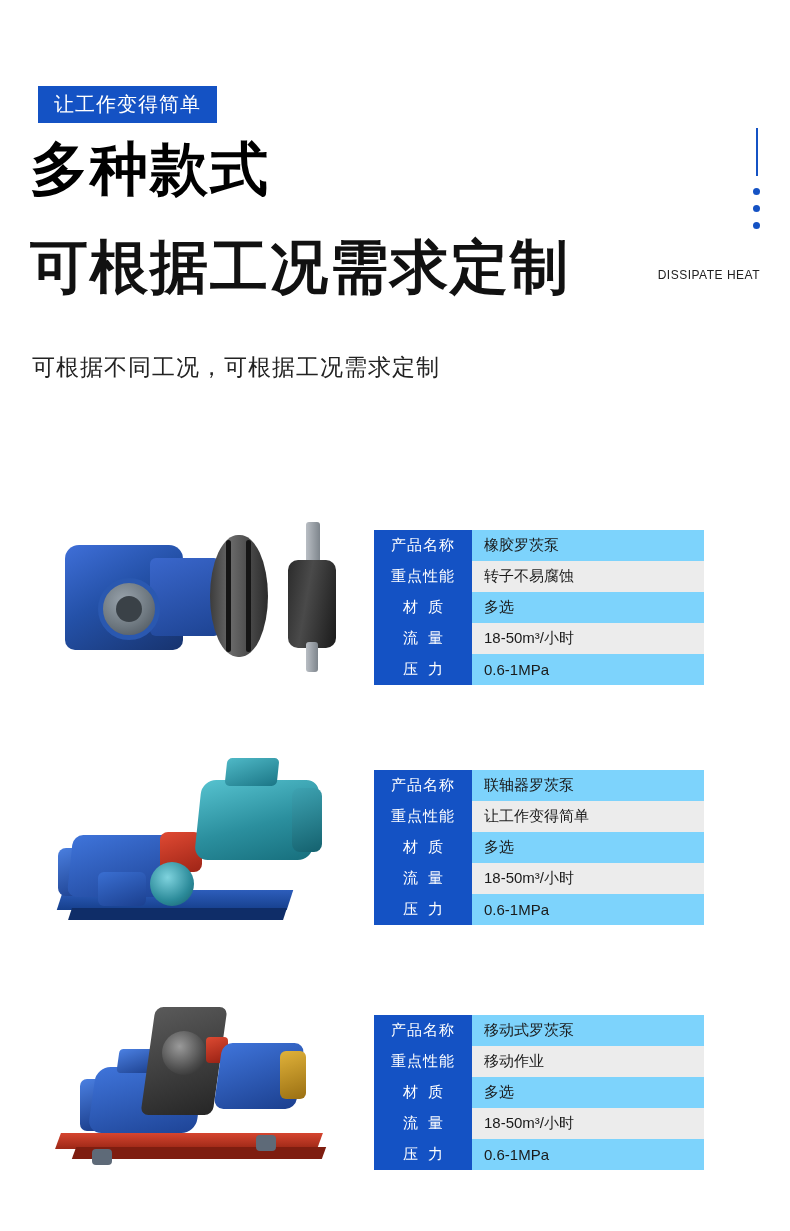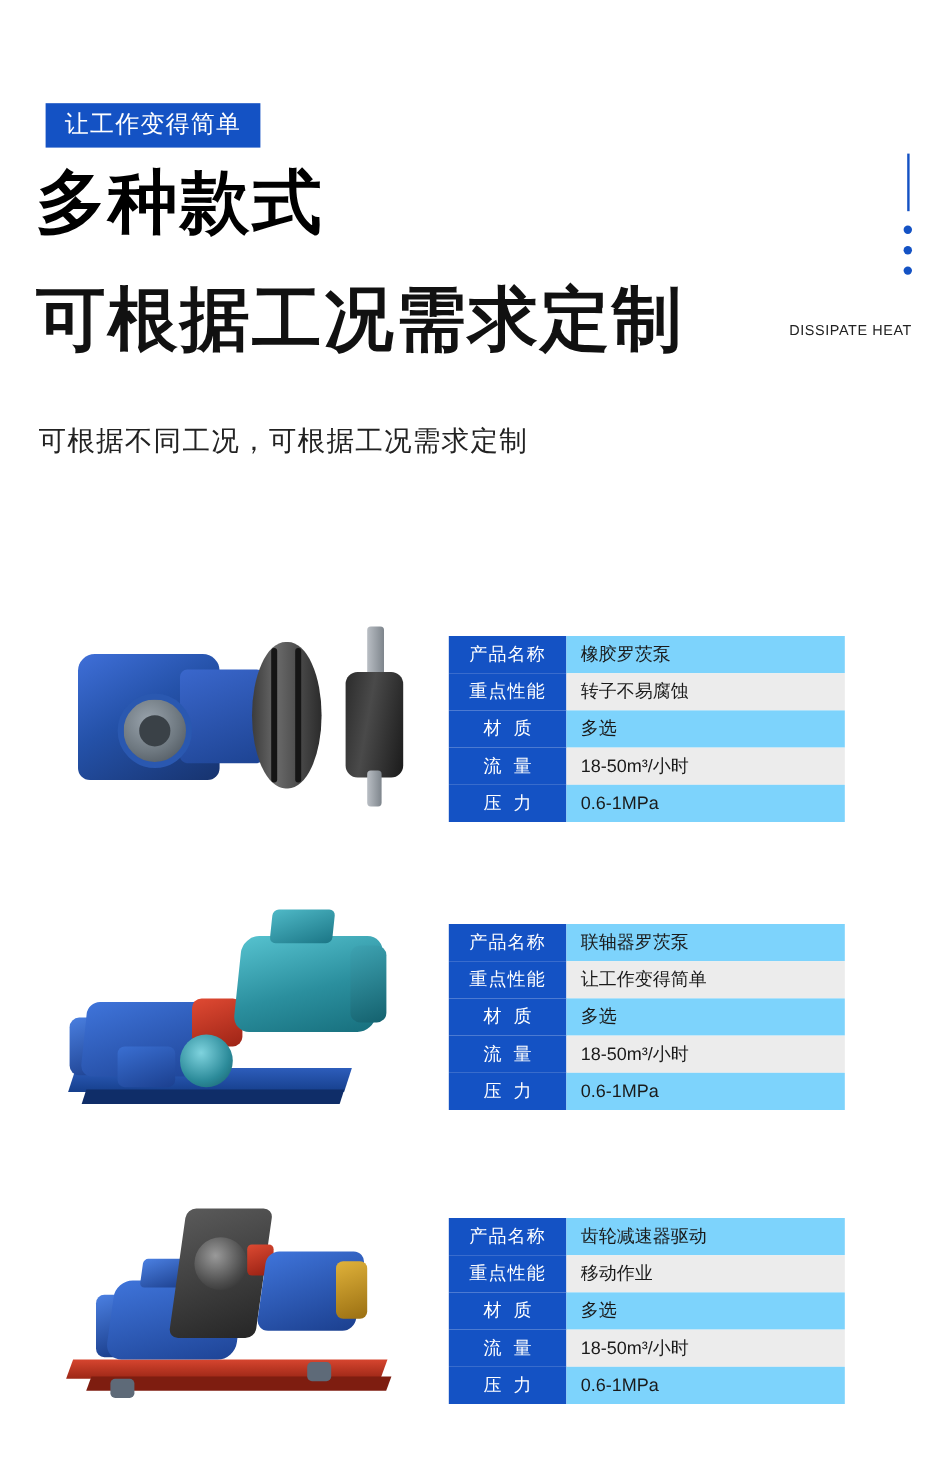--- a/index.html
+++ b/index.html
@@ -455,21 +455,21 @@
     <div class="art p3-pump"></div>
     <div class="art p3-pump-f"></div>
     <div class="art p3-wheel1"></div>
     <div class="art p3-wheel2"></div>
   </div>
 
   <table class="spec">
     <tbody>
         <tr>
       <td class="k">产品名称</td>
-      <td class="v">齿轮减速器驱动</td>
+      <td class="v">移动式罗茨泵</td>
     </tr>
     <tr>
       <td class="k">重点性能</td>
       <td class="v">移动作业</td>
     </tr>
     <tr>
       <td class="k sp">材质</td>
       <td class="v">多选</td>
     </tr>
     <tr>

